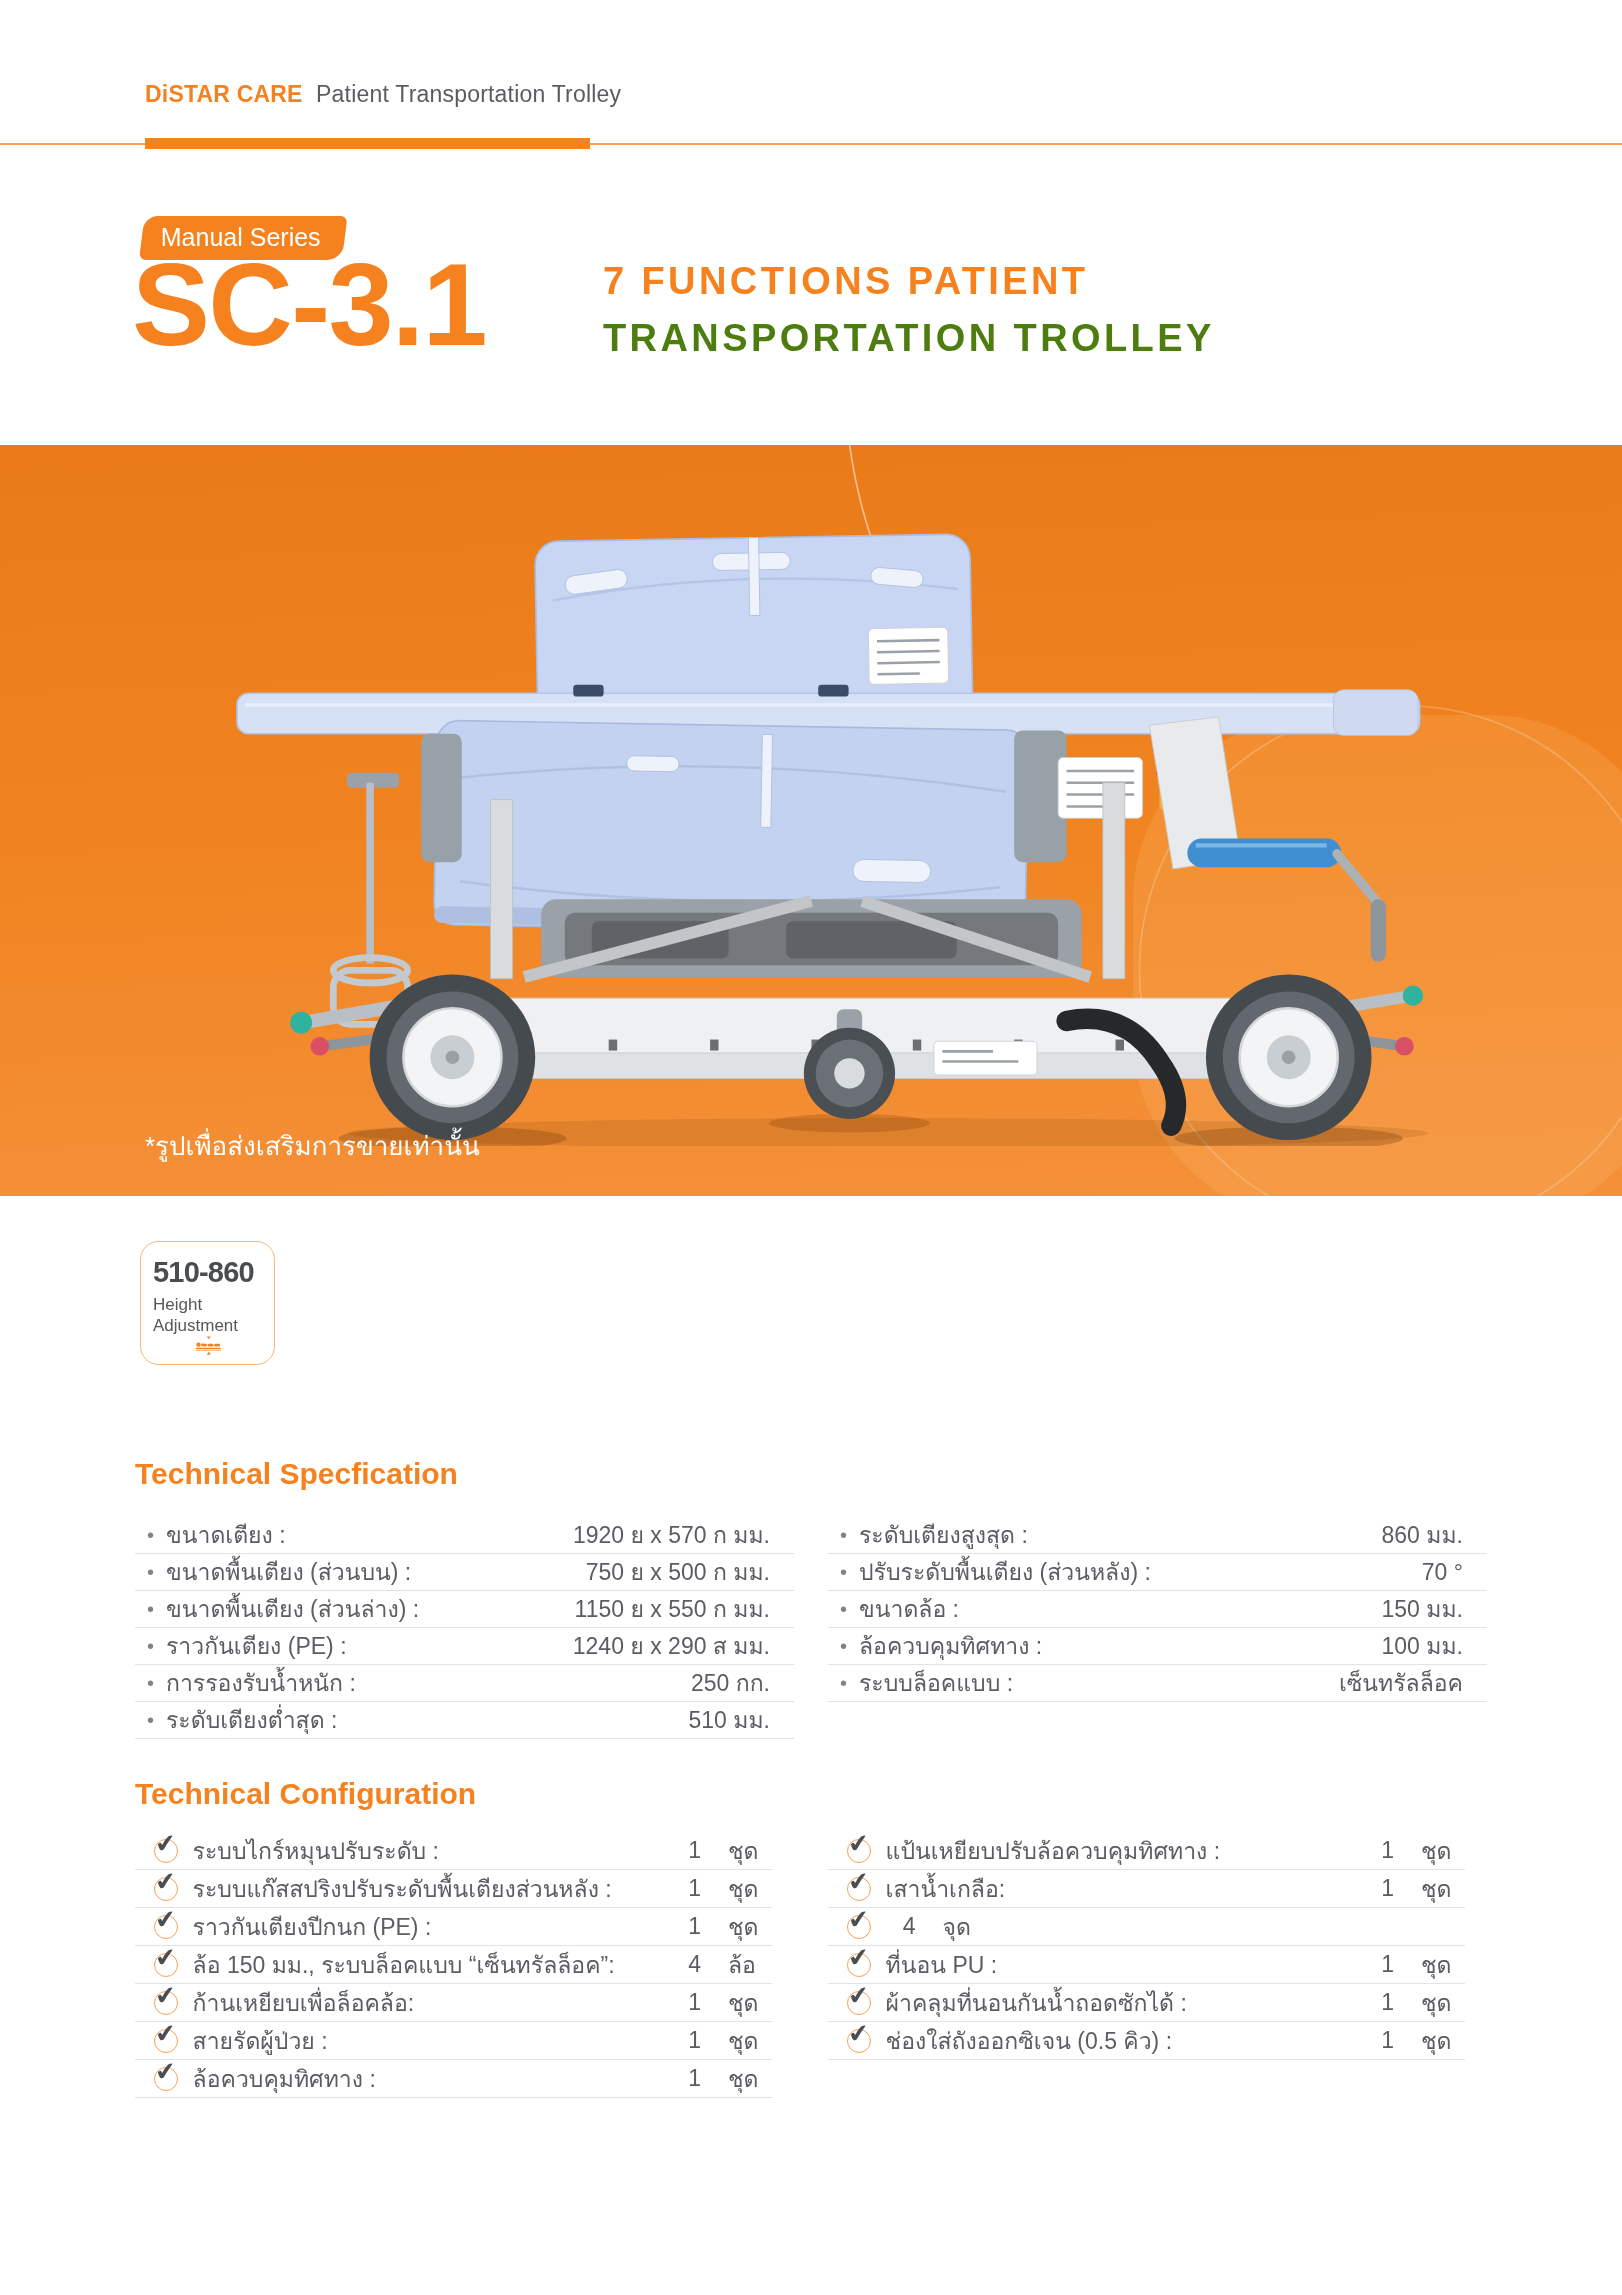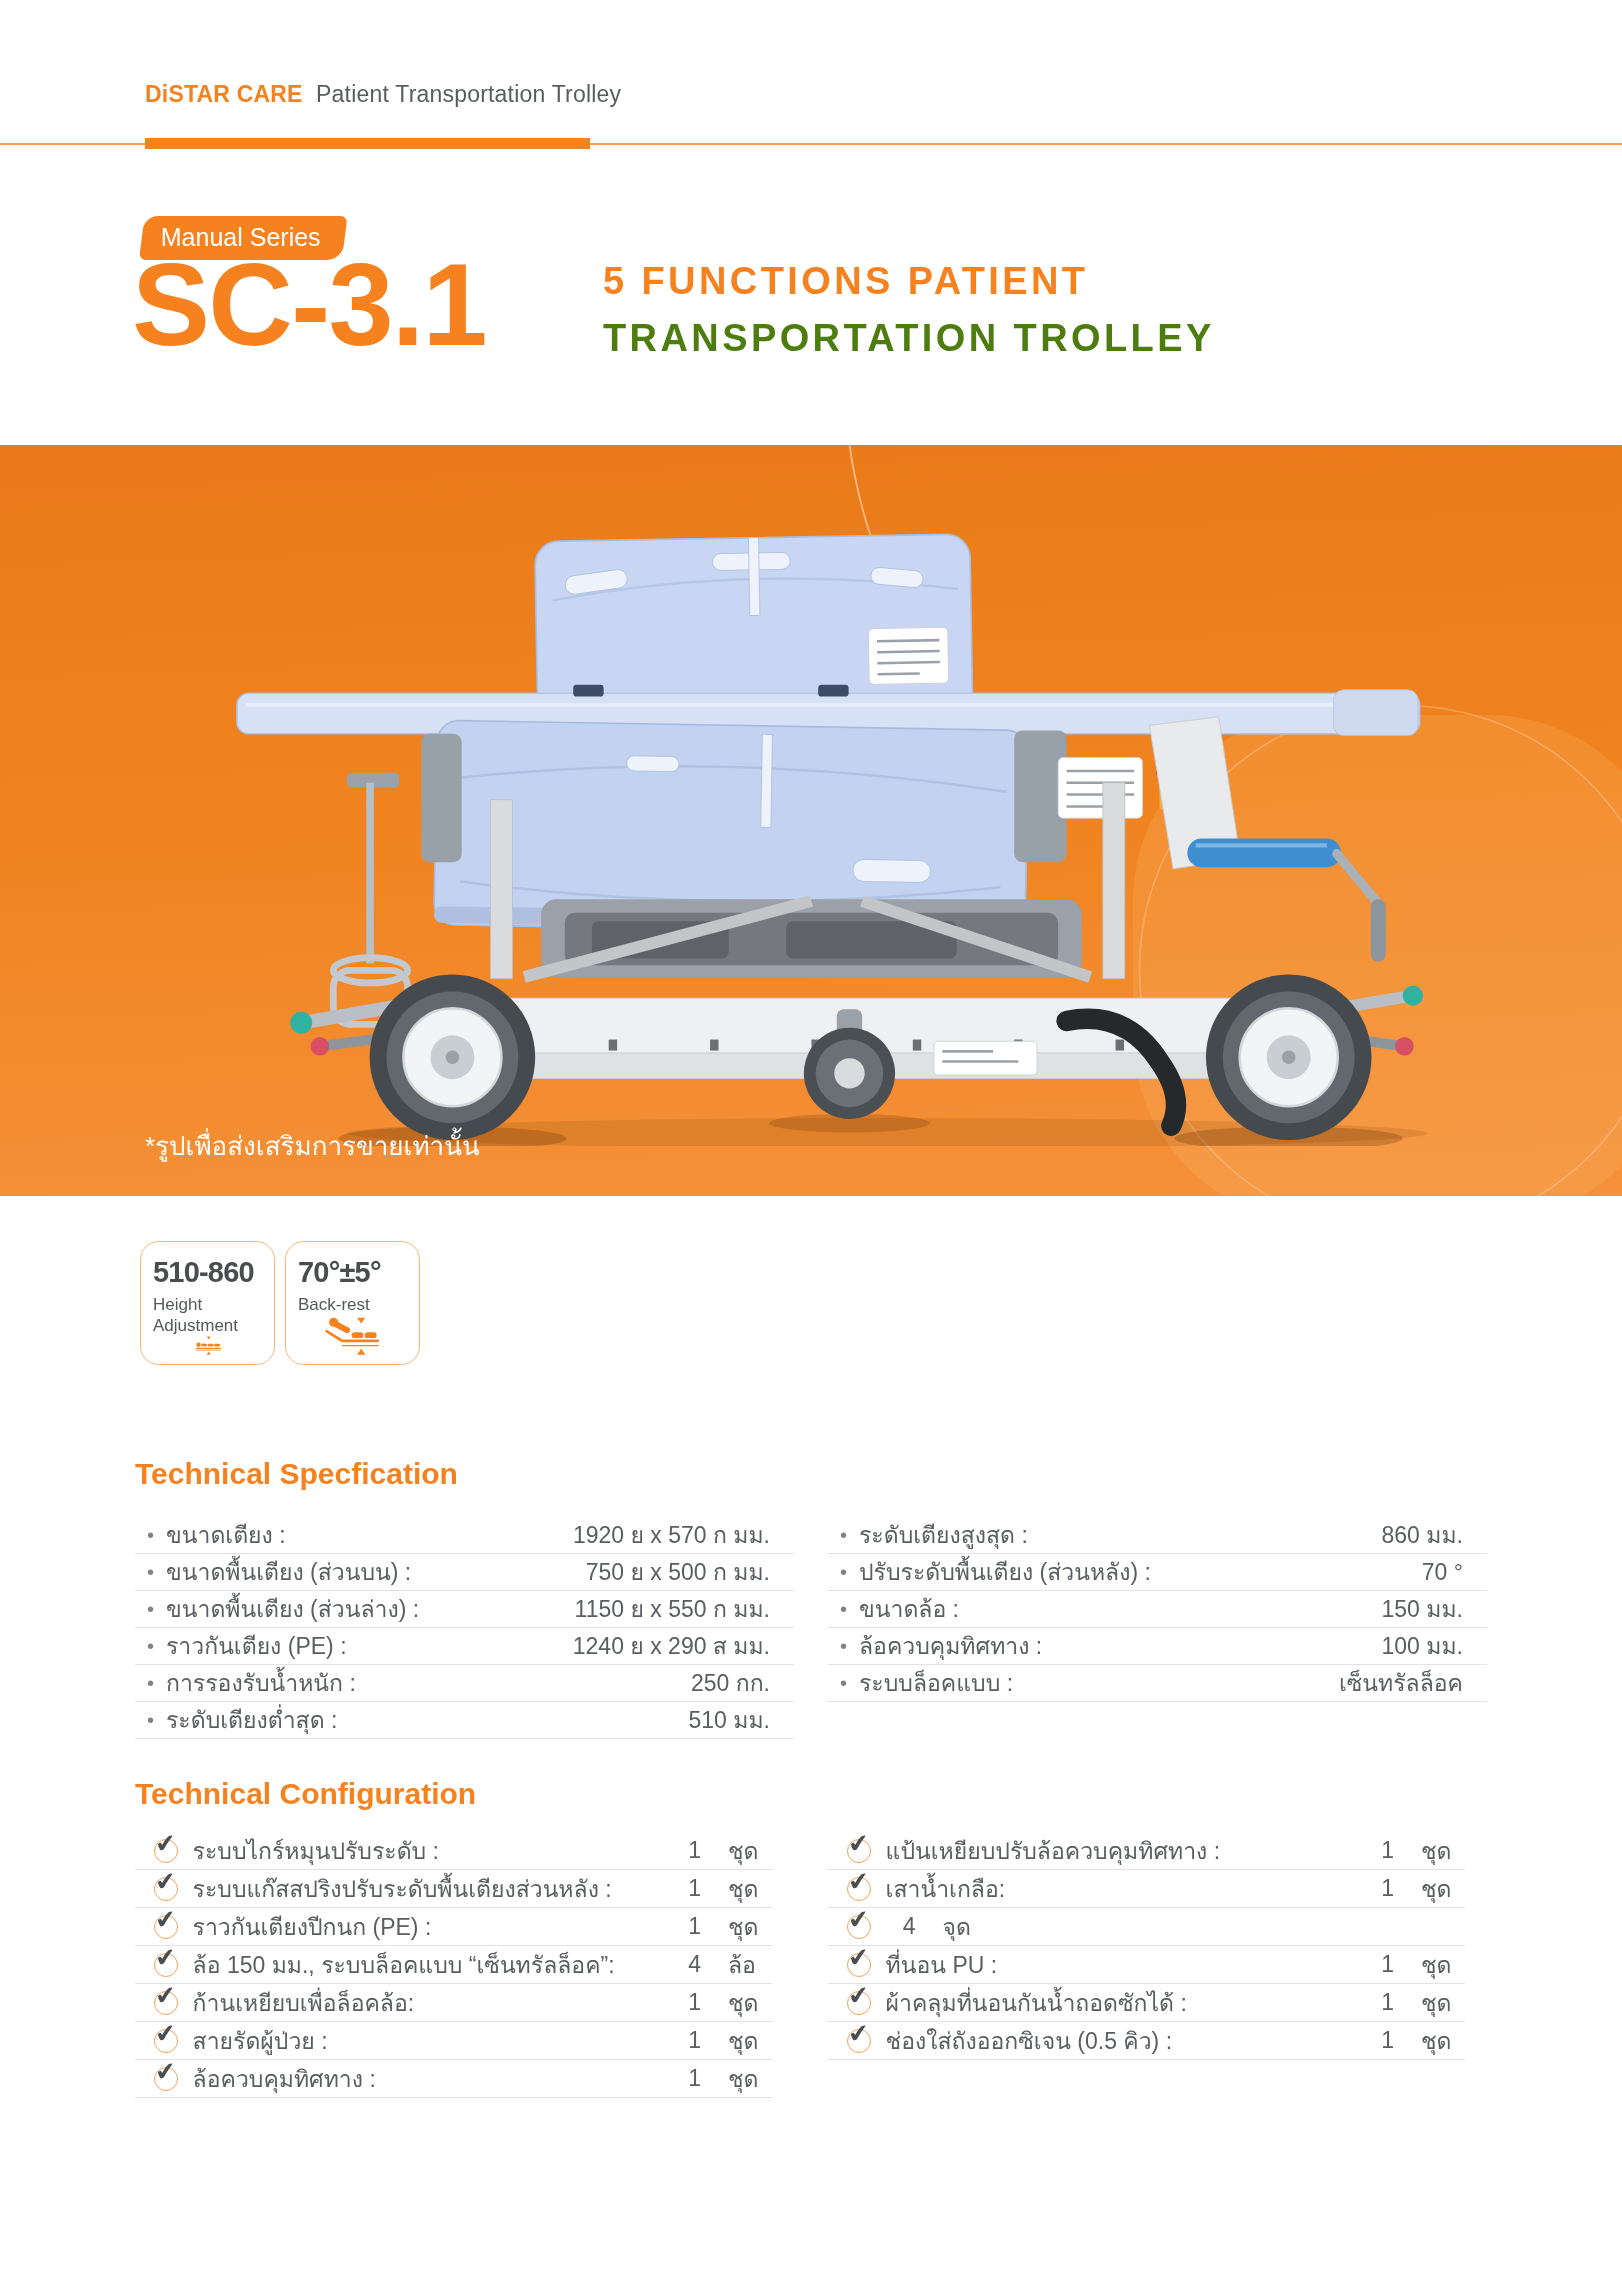--- a/index.html
+++ b/index.html
@@ -79,21 +79,21 @@
     <span class="brand-sub">Patient Transportation Trolley</span>
   </div>
   <div class="rule-thin"></div>
   <div class="rule-thick"></div>
 
   <div class="badge">
     <span>Manual Series</span>
   </div>
   <div class="model">SC-3.1</div>
   <div class="title-right">
-    <div class="t1">5 FUNCTIONS PATIENT</div>
+    <div class="t1">7 FUNCTIONS PATIENT</div>
     <div class="t2">TRANSPORTATION TROLLEY</div>
   </div>
 
   <div class="hero">
     <div class="blob"></div>
     <svg class="deco" width="1623" height="751" viewBox="0 0 1920 888">
       <path d="M1005,0 C1028,160 1090,225 1138,320" fill="none" stroke="rgba(255,255,255,0.5)" stroke-width="2"></path>
       <circle cx="1660" cy="620" r="312" fill="none" stroke="rgba(255,255,255,0.22)" stroke-width="2"></circle>
     </svg>
 
@@ -219,34 +219,20 @@
         <polygon points="54,2 72,2 63,15"></polygon>
         <circle cx="16" cy="40" r="10"></circle>
         <rect x="28" y="35" width="27" height="13" rx="6" transform="rotate(3 41 41)"></rect>
         <rect x="58" y="36" width="27" height="13" rx="6"></rect>
         <rect x="88" y="36" width="27" height="13" rx="6"></rect>
         <rect x="2" y="54" width="118" height="6" rx="3"></rect>
         <rect x="2" y="64" width="118" height="3" rx="1.5"></rect>
         <polygon points="63,72 54,86 72,86"></polygon>
       </svg>
     </div>
-    <div class="card">
-      <div class="val">70°±5°</div>
-      <div class="lab">Back-rest</div>
-      <svg class="ic" width="105" height="76" viewBox="0 0 124 90" fill="#F5821F">
-        <circle cx="18" cy="16" r="10"></circle>
-        <rect x="14" y="20" width="42" height="13" rx="6" transform="rotate(28 35 26)"></rect>
-        <rect x="58" y="38" width="26" height="13" rx="6"></rect>
-        <rect x="87" y="38" width="26" height="13" rx="6"></rect>
-        <polygon points="70,6 88,6 79,19"></polygon>
-        <path d="M2,32 L38,54 L118,54 L118,60 L36,60 L-1,37 Z"></path>
-        <rect x="36" y="66" width="82" height="3" rx="1.5"></rect>
-        <polygon points="79,74 70,88 88,88"></polygon>
-      </svg>
-    </div>
   </div>
 
   <h2 class="sec-head" id="spec-head">Technical Specfication</h2>
   <div class="cols" id="spec-cols">
     <div class="col">
 
         <div class="spec-row">
           <span class="bullet">•</span>
           <span class="label">ขนาดเตียง :</span>
           <span class="value">1920 ย x 570 ก มม.</span>

